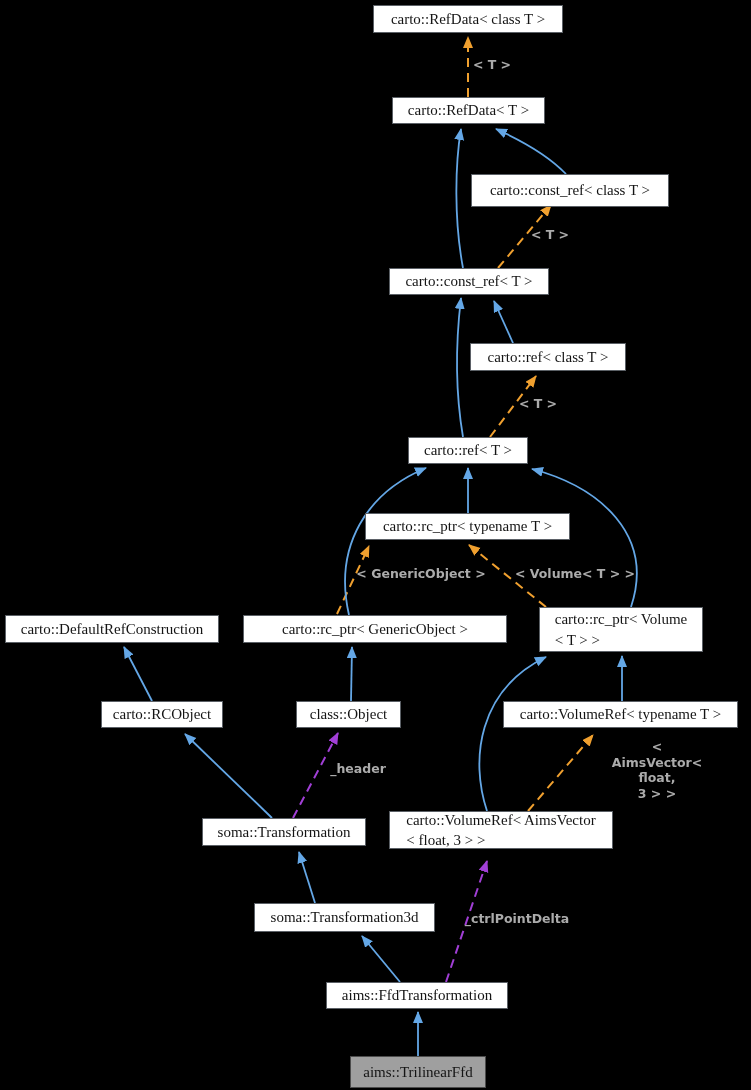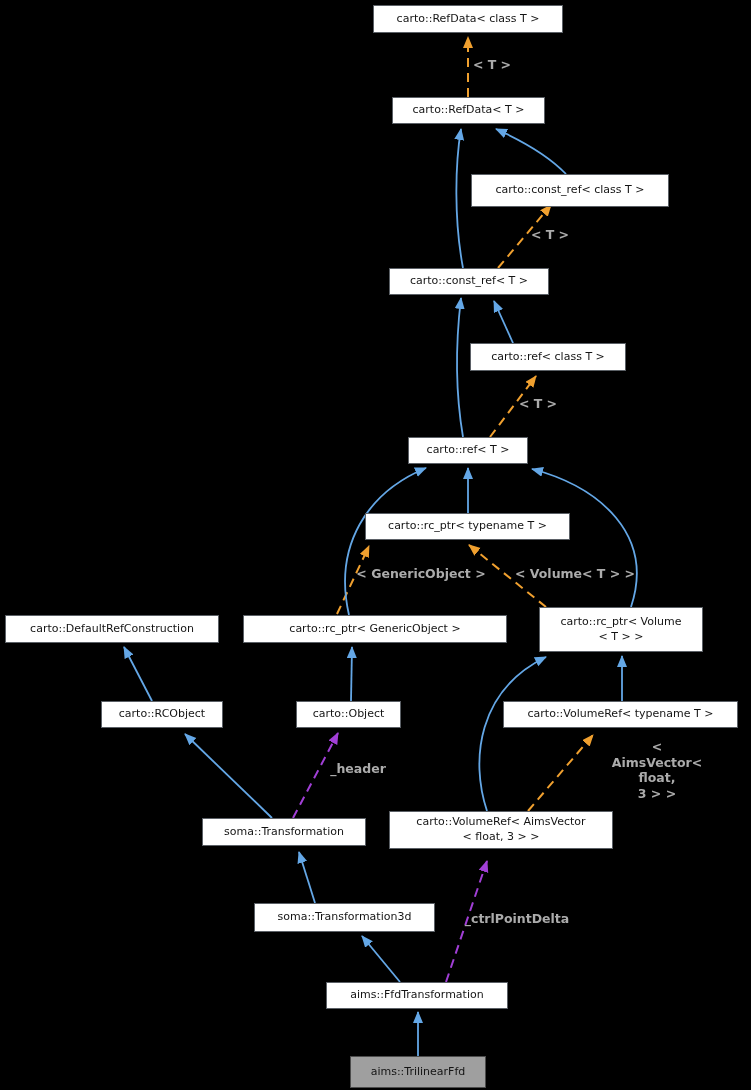--- a/index.html
+++ b/index.html
@@ -27,24 +27,24 @@
   .e-tpl{stroke:var(--template);fill:none;stroke-width:2px;stroke-dasharray:9 6;}
   .e-use{stroke:var(--usage);fill:none;stroke-width:2px;stroke-dasharray:9 6;}
   .mh-inh{fill:var(--inheritance);}
   .mh-tpl{fill:var(--template);}
   .mh-use{fill:var(--usage);}
   .node{
     position:absolute;box-sizing:border-box;
     background:var(--node_fill);
     border:1.5px solid var(--node_border);
     color:var(--node_text);
-    font-size:11px;line-height:1.35;
+    font-size:15px;line-height:1.35;
     display:flex;align-items:center;justify-content:center;
-    text-align:center;white-space:pre-line;
-    padding:0 3px;cursor:pointer;
+    text-align:left;white-space:pre-line;
+    padding:0 3px;cursor:pointer;font-family:Liberation Serif, serif;
   }
   .node.hl{background:var(--highlight_fill);border-color:var(--highlight_border);cursor:default;}
   .elabel{
     position:absolute;transform:translate(-50%,-50%);
     color:var(--label);
     font-size:12.5px;font-weight:600;line-height:1.25;
     white-space:pre-line;text-align:center;
   }
 </style>
 </head>
@@ -97,21 +97,21 @@
   <div class="node" style="left:471px;top:174px;width:198px;height:33px">carto::const_ref&lt; class T &gt;</div>
   <div class="node" style="left:389px;top:268px;width:160px;height:27px">carto::const_ref&lt; T &gt;</div>
   <div class="node" style="left:470px;top:343px;width:156px;height:28px">carto::ref&lt; class T &gt;</div>
   <div class="node" style="left:408px;top:437px;width:120px;height:27px">carto::ref&lt; T &gt;</div>
   <div class="node" style="left:5px;top:615px;width:214px;height:28px">carto::DefaultRefConstruction</div>
   <div class="node" style="left:365px;top:513px;width:205px;height:27px">carto::rc_ptr&lt; typename T &gt;</div>
   <div class="node" style="left:243px;top:615px;width:264px;height:28px">carto::rc_ptr&lt; GenericObject &gt;</div>
   <div class="node" style="left:539px;top:607px;width:164px;height:45px">carto::rc_ptr&lt; Volume
 &lt; T &gt; &gt;</div>
   <div class="node" style="left:101px;top:701px;width:122px;height:27px">carto::RCObject</div>
-  <div class="node" style="left:296px;top:701px;width:105px;height:27px">carto::Object</div>
+  <div class="node" style="left:296px;top:701px;width:105px;height:27px">class::Object</div>
   <div class="node" style="left:503px;top:701px;width:235px;height:27px">carto::VolumeRef&lt; typename T &gt;</div>
   <div class="node" style="left:202px;top:818px;width:164px;height:28px">soma::Transformation</div>
   <div class="node" style="left:389px;top:811px;width:224px;height:38px">carto::VolumeRef&lt; AimsVector
 &lt; float, 3 &gt; &gt;</div>
   <div class="node" style="left:254px;top:903px;width:181px;height:29px">soma::Transformation3d</div>
   <div class="node" style="left:326px;top:982px;width:182px;height:27px">aims::FfdTransformation</div>
   <div class="node hl" style="left:350px;top:1056px;width:136px;height:32px">aims::TrilinearFfd</div>
 
   <div class="elabel" style="left:492px;top:65px">&lt; T &gt;</div>
   <div class="elabel" style="left:550px;top:235px">&lt; T &gt;</div>

